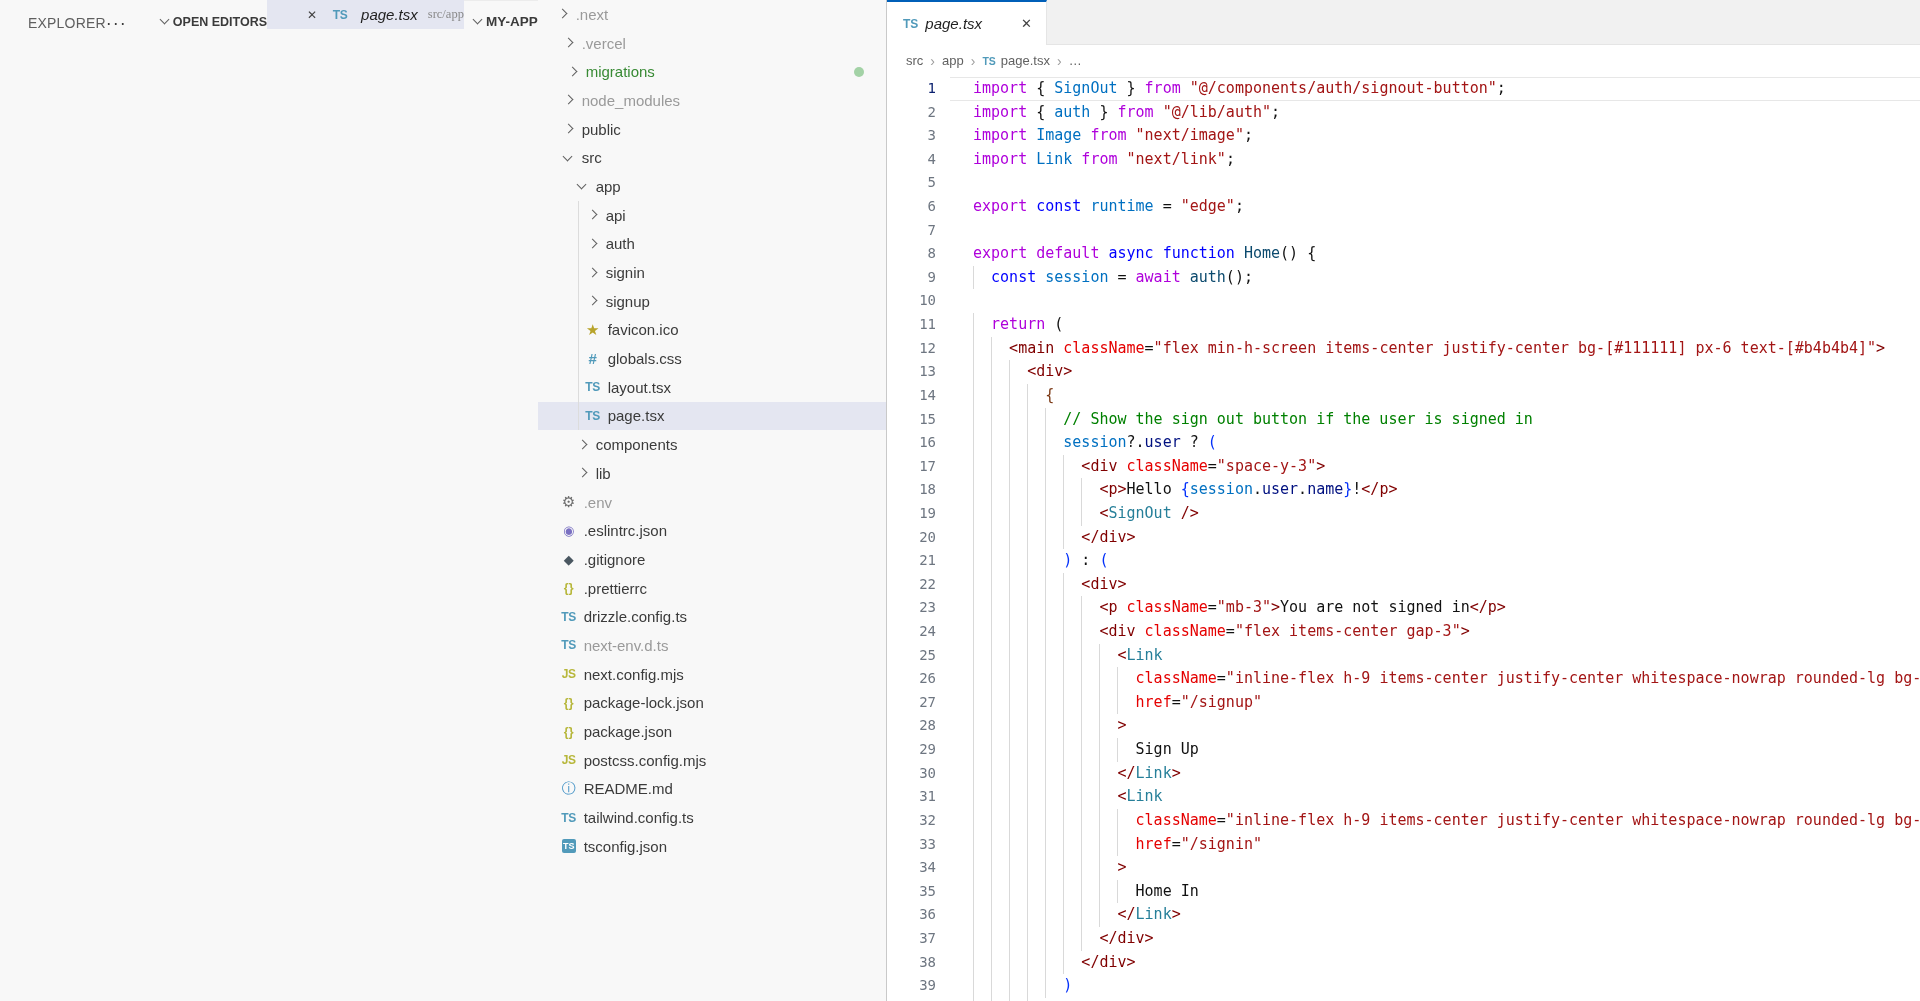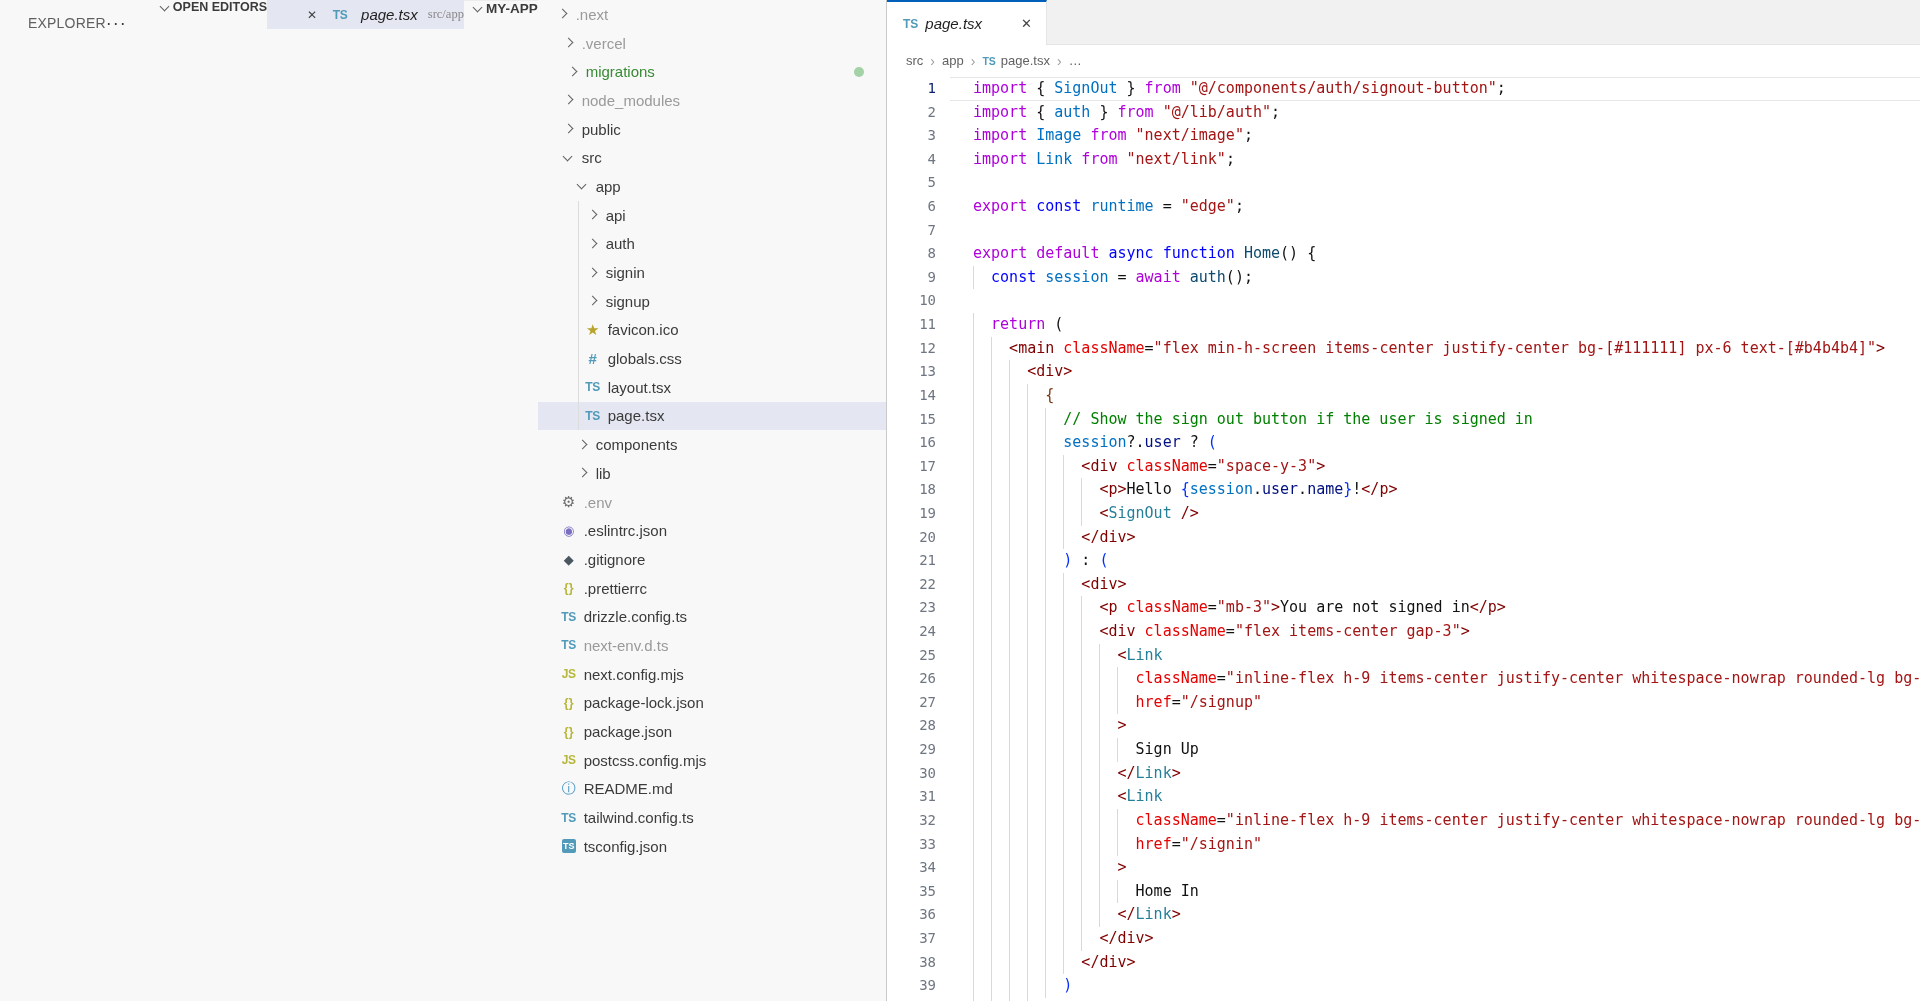--- a/index.html
+++ b/index.html
@@ -8,21 +8,21 @@
   .app { display:flex; width:1920px; height:1001px; }
 
   
   .sidebar { width:887px; height:100%; background:#f8f8f8; border-right:1px solid #c9c9c9;
     display:flex; flex-direction:row; flex:none; overflow:hidden; }
   .sb-header { height:46px; display:flex; align-items:center; justify-content:space-between;
     padding:0 24px 0 28px; }
   .sb-title { font-size:14px; color:#5f5f5f; letter-spacing:.2px; }
   .sb-more { font-size:18px; color:#3b3b3b; letter-spacing:1px; cursor:pointer; line-height:10px; }
 
-  .section-row { height:29px; display:flex; align-items:flex-start; padding-left:6px;
+  .section-row { height:29px; display:flex; align-items:flex-end; padding-left:6px;
     font-weight:700; color:#3b3b3b; }
   .section-row.openeditors { font-size:12.5px; }
   .section-row.project { font-size:13.5px; border-top:1px solid #ececec; }
 
   .chev { width:16px; height:16px; position:relative; flex:none; }
   .chev::before { content:""; position:absolute; width:6px; height:6px;
     border-right:1.4px solid #616161; border-bottom:1.4px solid #616161;
     top:4px; left:5px; transform:rotate(-45deg); }
   .chev.down::before { transform:rotate(45deg); top:3px; left:4px; }
 

